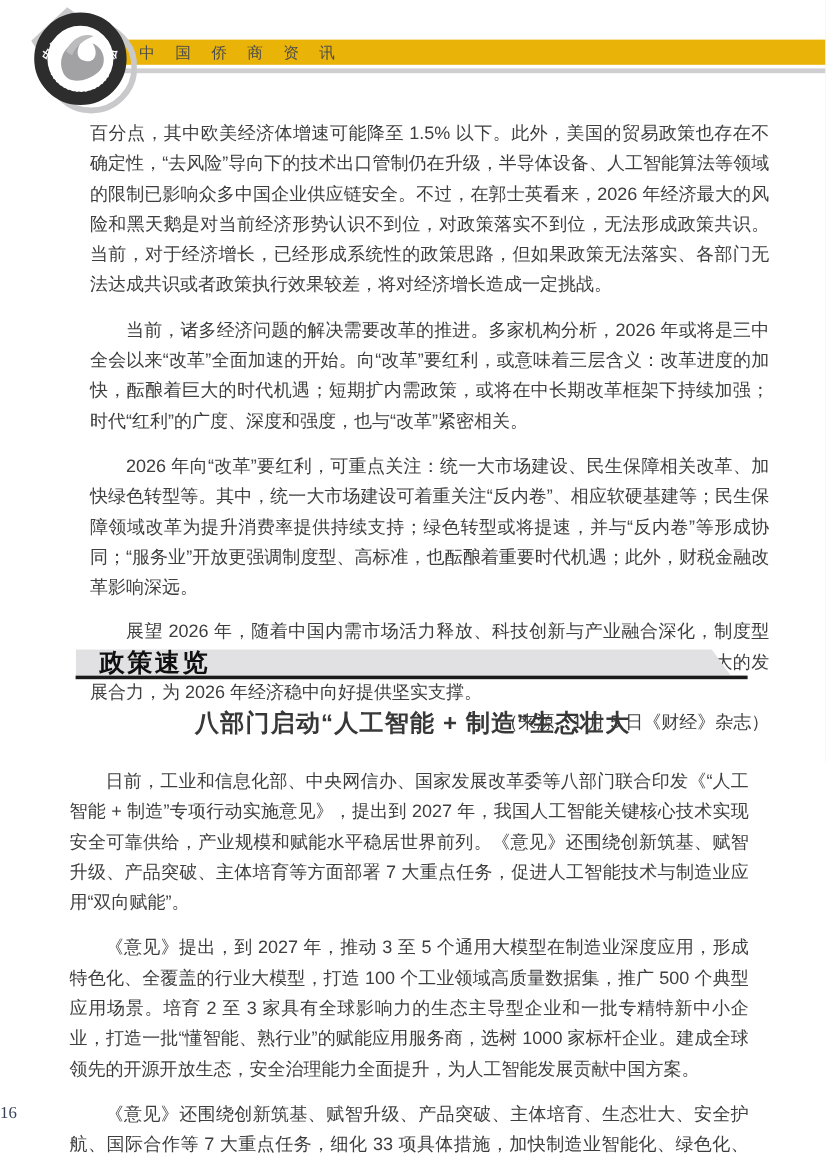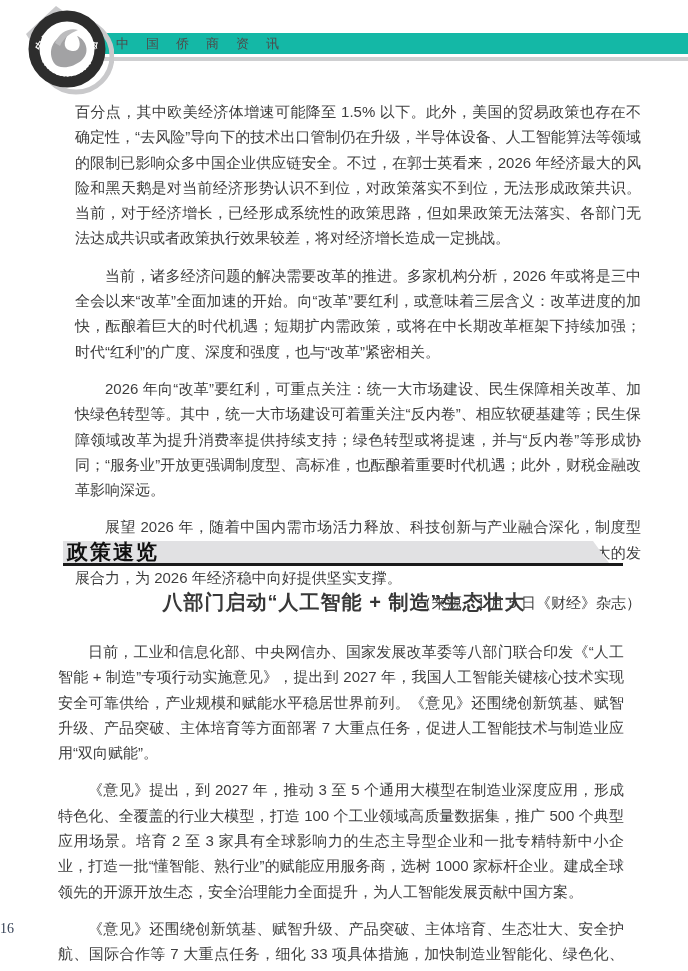--- a/index.html
+++ b/index.html
@@ -8,21 +8,21 @@
     width:688px;height:971px;
     margin:0 auto;
     background:#ffffff;
     overflow:hidden;
     font-family:"Liberation Sans","DejaVu Sans",sans-serif;
   }
 
   
   .banner{
     position:absolute;left:90px;right:0;top:33px;height:21px;
-    background:#14b8a6;
+    background:#eab308;
   }
   .banner-title{
     display:block;
     margin-left:26px;
     font-size:13px;line-height:21px;
     letter-spacing:17px;
     color:#4c4c4c;
     white-space:nowrap;
   }
   .banner-underline{
@@ -63,21 +63,21 @@
     background:#e1e1e3;
     clip-path:polygon(0 0, calc(100% - 16px) 0, 100% 100%, 0 100%);
   }
   .section-bar-underline{
     position:absolute;left:0;right:0;bottom:-3px;height:3px;
     background:#1b1b1b;
   }
   .section-label{
     position:relative;
     display:inline-block;
-    padding-left:4px;
+    padding-left:20px;
     font-family:"Liberation Serif","DejaVu Serif",serif;
     font-size:21px;font-weight:bold;
     line-height:22px;
     letter-spacing:2px;
     color:#101010;
   }
 
   
   .article-title{
     position:absolute;left:0;right:0;top:589px;

